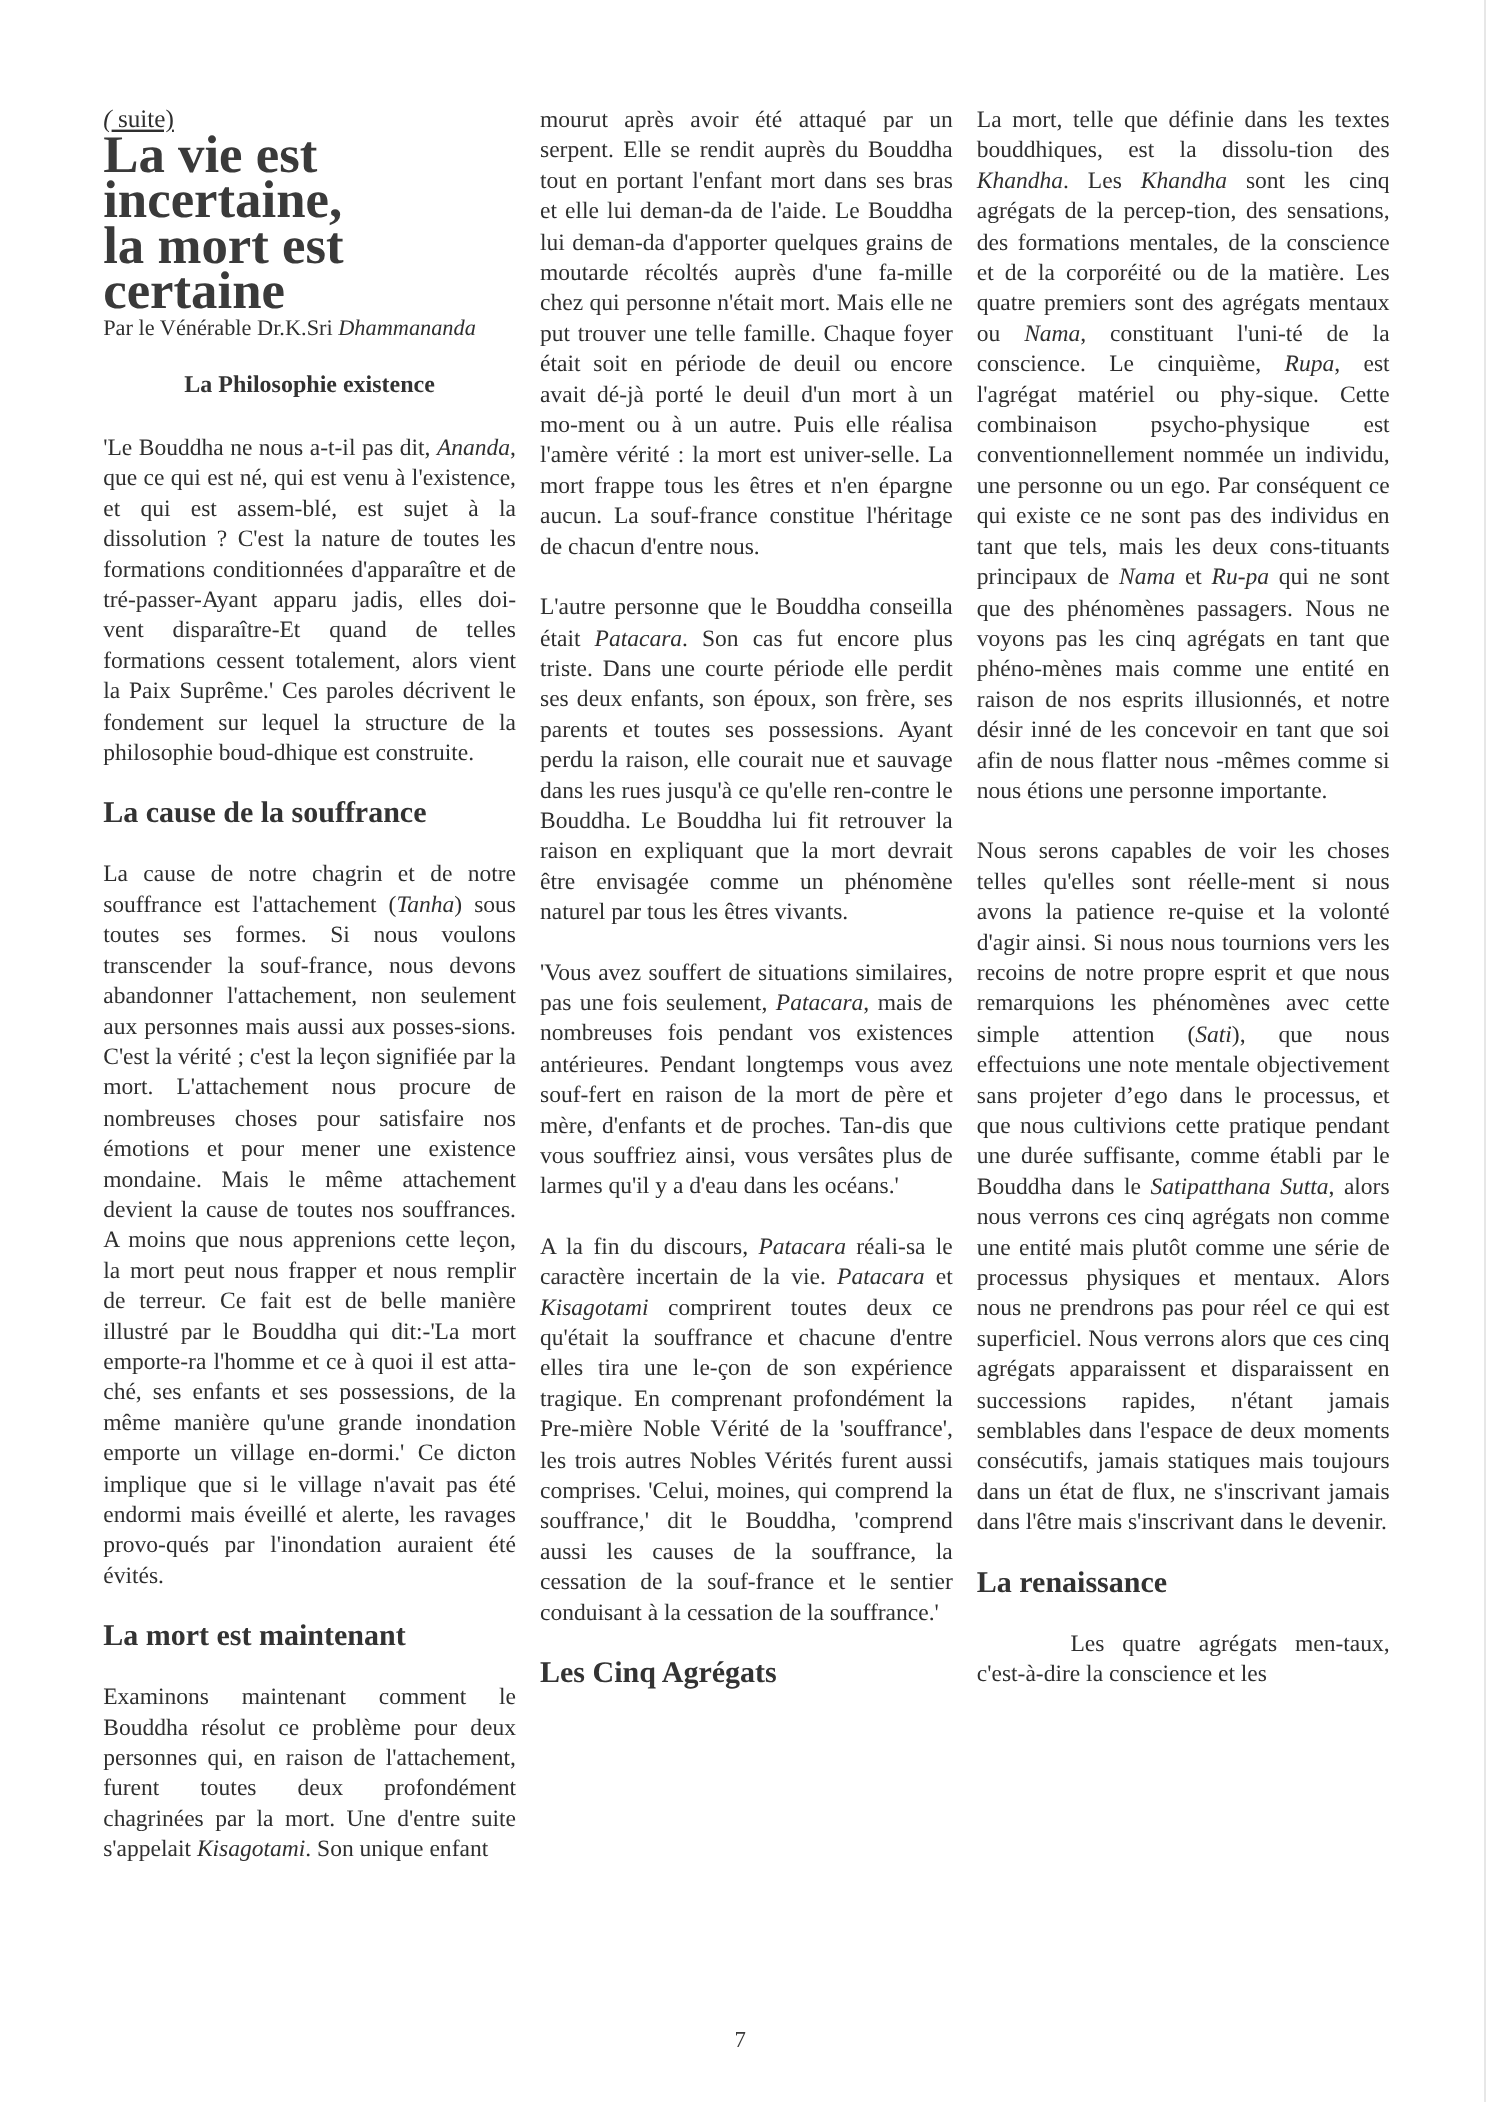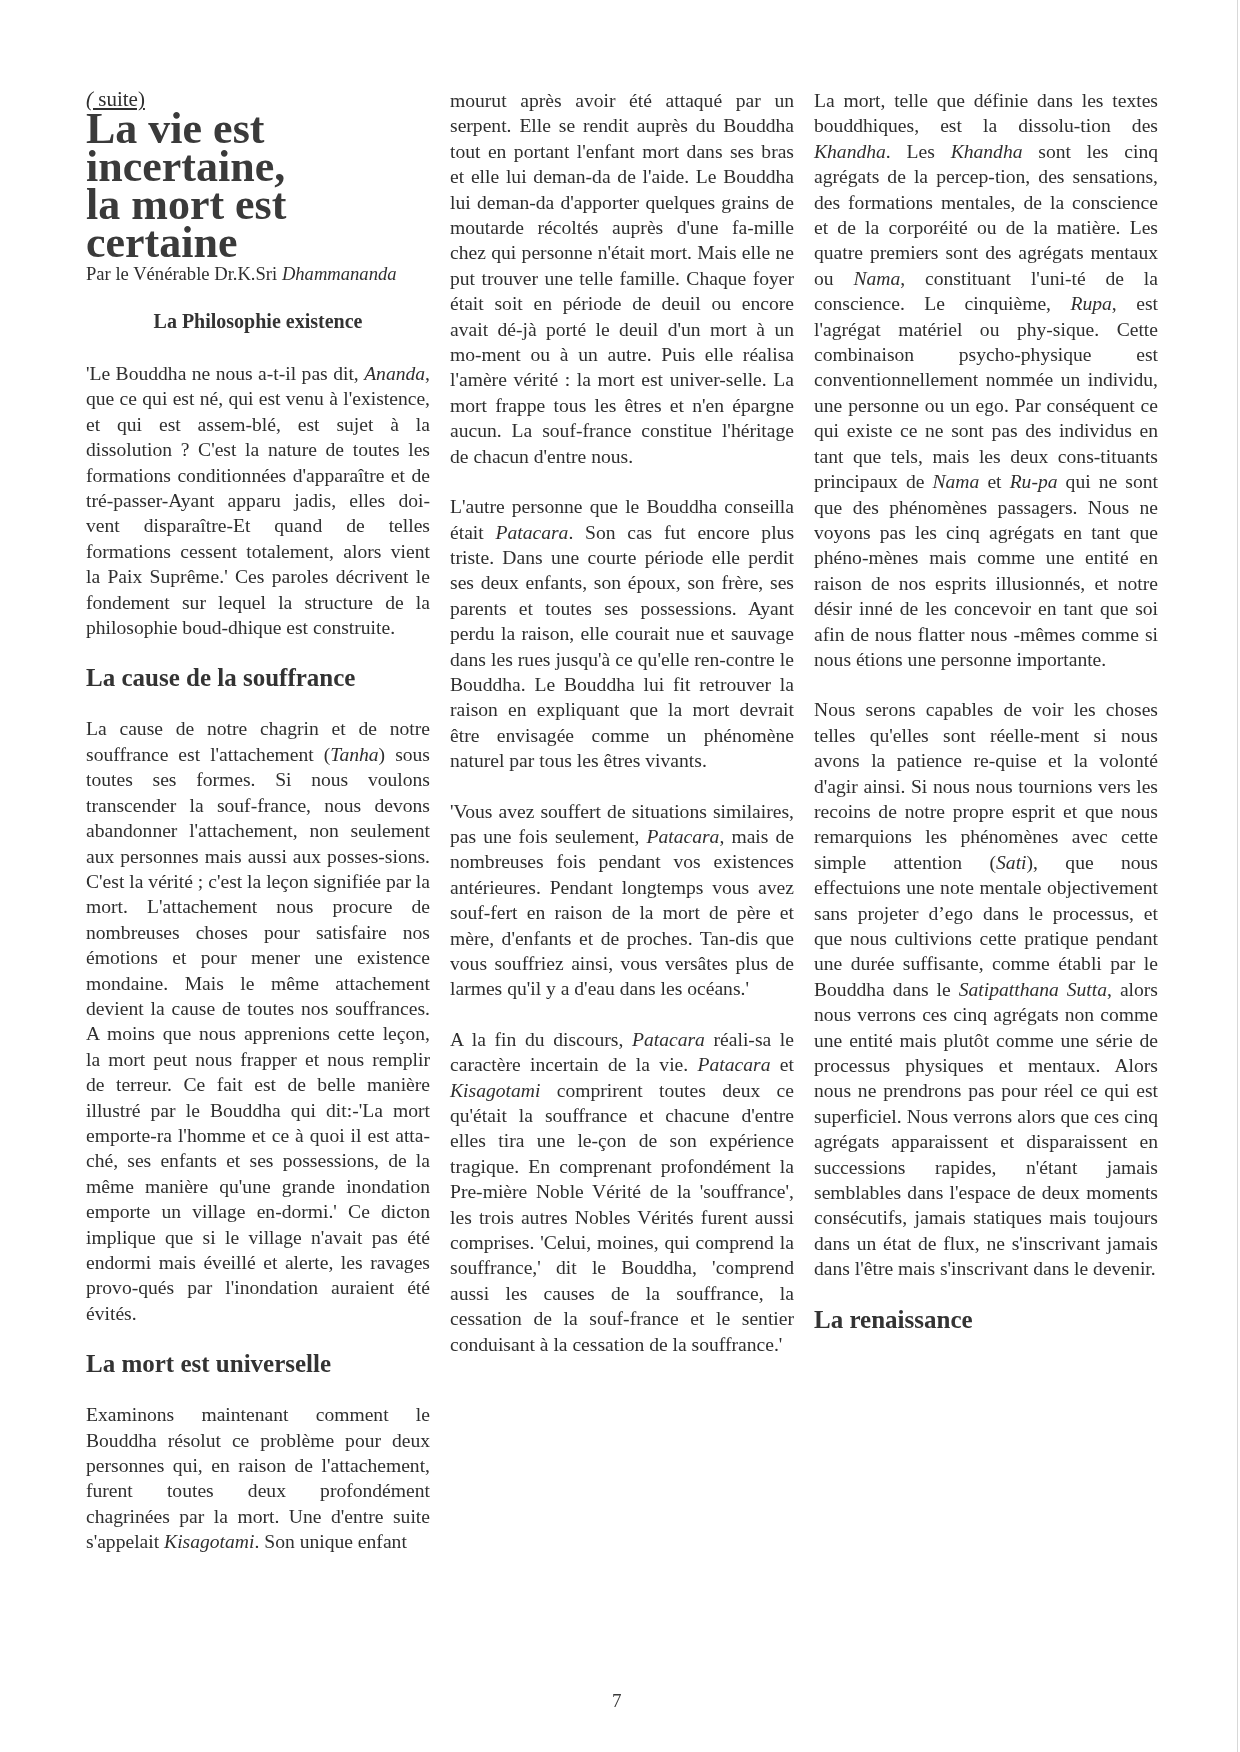--- a/index.html
+++ b/index.html
@@ -37,40 +37,42 @@
     <p class="byline"><span>Par le Vénérable Dr.K.Sri </span><i>Dhammananda</i></p>
     <div class="gap" style="height:22px"></div>
     <h2 class="h-center">La Philosophie existence</h2>
     <div class="gap" style="height:27px"></div>
     <p><span>'Le Bouddha ne nous a-t-il pas dit, </span><i>Ananda</i><span>, que ce qui est né, qui est venu à l'existence, et qui est assem-blé, est sujet à la dissolution ? C'est la nature de toutes les formations conditionnées d'apparaître et de tré-passer-Ayant apparu jadis, elles doi-vent disparaître-Et quand de telles formations cessent totalement, alors vient la Paix Suprême.' Ces paroles décrivent le fondement sur lequel la structure de la philosophie boud-dhique est construite.</span></p>
     <div class="gap"></div>
     <h3 class="h-left">La cause de la souffrance</h3>
     <div class="gap"></div>
     <p><span>La cause de notre chagrin et de notre souffrance est l'attachement (</span><i>Tanha</i><span>) sous toutes ses formes. Si nous voulons transcender la souf-france, nous devons abandonner l'attachement, non seulement aux personnes mais aussi aux posses-sions. C'est la vérité ; c'est la leçon signifiée par la mort. L'attachement nous procure de nombreuses choses pour satisfaire nos émotions et pour mener une existence mondaine. Mais le même attachement devient la cause de toutes nos souffrances. A moins que nous apprenions cette leçon, la mort peut nous frapper et nous remplir de terreur. Ce fait est de belle manière illustré par le Bouddha qui dit:-'La mort emporte-ra l'homme et ce à quoi il est atta-ché, ses enfants et ses possessions, de la même manière qu'une grande inondation emporte un village en-dormi.' Ce dicton implique que si le village n'avait pas été endormi mais éveillé et alerte, les ravages provo-qués par l'inondation auraient été évités.</span></p>
     <div class="gap"></div>
-    <h3 class="h-left">La mort est universelle</h3>
+    <h3 class="h-left">La mort est maintenant</h3>
     <div class="gap"></div>
     <p><span>Examinons maintenant comment le Bouddha résolut ce problème pour deux personnes qui, en raison de l'attachement, furent toutes deux profondément chagrinées par la mort. Une d'entre suite s'appelait </span><i>Kisagotami</i><span>. Son unique enfant</span></p>
   </div>
 
   <div class="col col2">
     <p>mourut après avoir été attaqué par un serpent. Elle se rendit auprès du Bouddha tout en portant l'enfant mort dans ses bras et elle lui deman-da de l'aide. Le Bouddha lui deman-da d'apporter quelques grains de moutarde récoltés auprès d'une fa-mille chez qui personne n'était mort. Mais elle ne put trouver une telle famille. Chaque foyer était soit en période de deuil ou encore avait dé-jà porté le deuil d'un mort à un mo-ment ou à un autre. Puis elle réalisa l'amère vérité : la mort est univer-selle. La mort frappe tous les êtres et n'en épargne aucun. La souf-france constitue l'héritage de chacun d'entre nous.</p>
     <div class="gap"></div>
     <p><span>L'autre personne que le Bouddha conseilla était </span><i>Patacara</i><span>. Son cas fut encore plus triste. Dans une courte période elle perdit ses deux enfants, son époux, son frère, ses parents et toutes ses possessions. Ayant perdu la raison, elle courait nue et sauvage dans les rues jusqu'à ce qu'elle ren-contre le Bouddha. Le Bouddha lui fit retrouver la raison en expliquant que la mort devrait être envisagée comme un phénomène naturel par tous les êtres vivants.</span></p>
     <div class="gap"></div>
     <p><span>'Vous avez souffert de situations similaires, pas une fois seulement, </span><i>Patacara</i><span>, mais de nombreuses fois pendant vos existences antérieures. Pendant longtemps vous avez souf-fert en raison de la mort de père et mère, d'enfants et de proches. Tan-dis que vous souffriez ainsi, vous versâtes plus de larmes qu'il y a d'eau dans les océans.'</span></p>
     <div class="gap"></div>
     <p><span>A la fin du discours, </span><i>Patacara</i><span> réali-sa le caractère incertain de la vie. </span><i>Patacara</i><span> et </span><i>Kisagotami</i><span> comprirent toutes deux ce qu'était la souffrance et chacune d'entre elles tira une le-çon de son expérience tragique. En comprenant profondément la Pre-mière Noble Vérité de la 'souffrance', les trois autres Nobles Vérités furent aussi comprises. 'Celui, moines, qui comprend la souffrance,' dit le Bouddha, 'comprend aussi les causes de la souffrance, la cessation de la souf-france et le sentier conduisant à la cessation de la souffrance.'</span></p>
     <div class="gap"></div>
+    <h3 class="h-left">Les Cinq Agrégats</h3>
   </div>
 
   <div class="col col3">
     <p><span>La mort, telle que définie dans les textes bouddhiques, est la dissolu-tion des </span><i>Khandha</i><span>. Les </span><i>Khandha</i><span> sont les cinq agrégats de la percep-tion, des sensations, des formations mentales, de la conscience et de la corporéité ou de la matière. Les quatre premiers sont des agrégats mentaux ou </span><i>Nama</i><span>, constituant l'uni-té de la conscience. Le cinquième, </span><i>Rupa</i><span>, est l'agrégat matériel ou phy-sique. Cette combinaison psycho-physique est conventionnellement nommée un individu, une personne ou un ego. Par conséquent ce qui existe ce ne sont pas des individus en tant que tels, mais les deux cons-tituants principaux de </span><i>Nama</i><span> et </span><i>Ru-pa</i><span> qui ne sont que des phénomènes passagers. Nous ne voyons pas les cinq agrégats en tant que phéno-mènes mais comme une entité en raison de nos esprits illusionnés, et notre désir inné de les concevoir en tant que soi afin de nous flatter nous -mêmes comme si nous étions une personne importante.</span></p>
     <div class="gap"></div>
     <p><span>Nous serons capables de voir les choses telles qu'elles sont réelle-ment si nous avons la patience re-quise et la volonté d'agir ainsi. Si nous nous tournions vers les recoins de notre propre esprit et que nous remarquions les phénomènes avec cette simple attention (</span><i>Sati</i><span>), que nous effectuions une note mentale objectivement sans projeter d’ego dans le processus, et que nous cultivions cette pratique pendant une durée suffisante, comme établi par le Bouddha dans le </span><i>Satipatthana Sutta</i><span>, alors nous verrons ces cinq agrégats non comme une entité mais plutôt comme une série de processus physiques et mentaux. Alors nous ne prendrons pas pour réel ce qui est superficiel. Nous verrons alors que ces cinq agrégats apparaissent et disparaissent en successions rapides, n'étant jamais semblables dans l'espace de deux moments consécutifs, jamais statiques mais toujours dans un état de flux, ne s'inscrivant jamais dans l'être mais s'inscrivant dans le devenir.</span></p>
     <div class="gap"></div>
     <h3 class="h-left">La renaissance</h3>
     <div class="gap"></div>
+    <p class="indent">Les quatre agrégats men-taux, c'est-à-dire la conscience et les</p>
   </div>
 
   <div class="pagenum">7</div>
   <div class="edge"></div>
 </div>
 
 </body></html>

